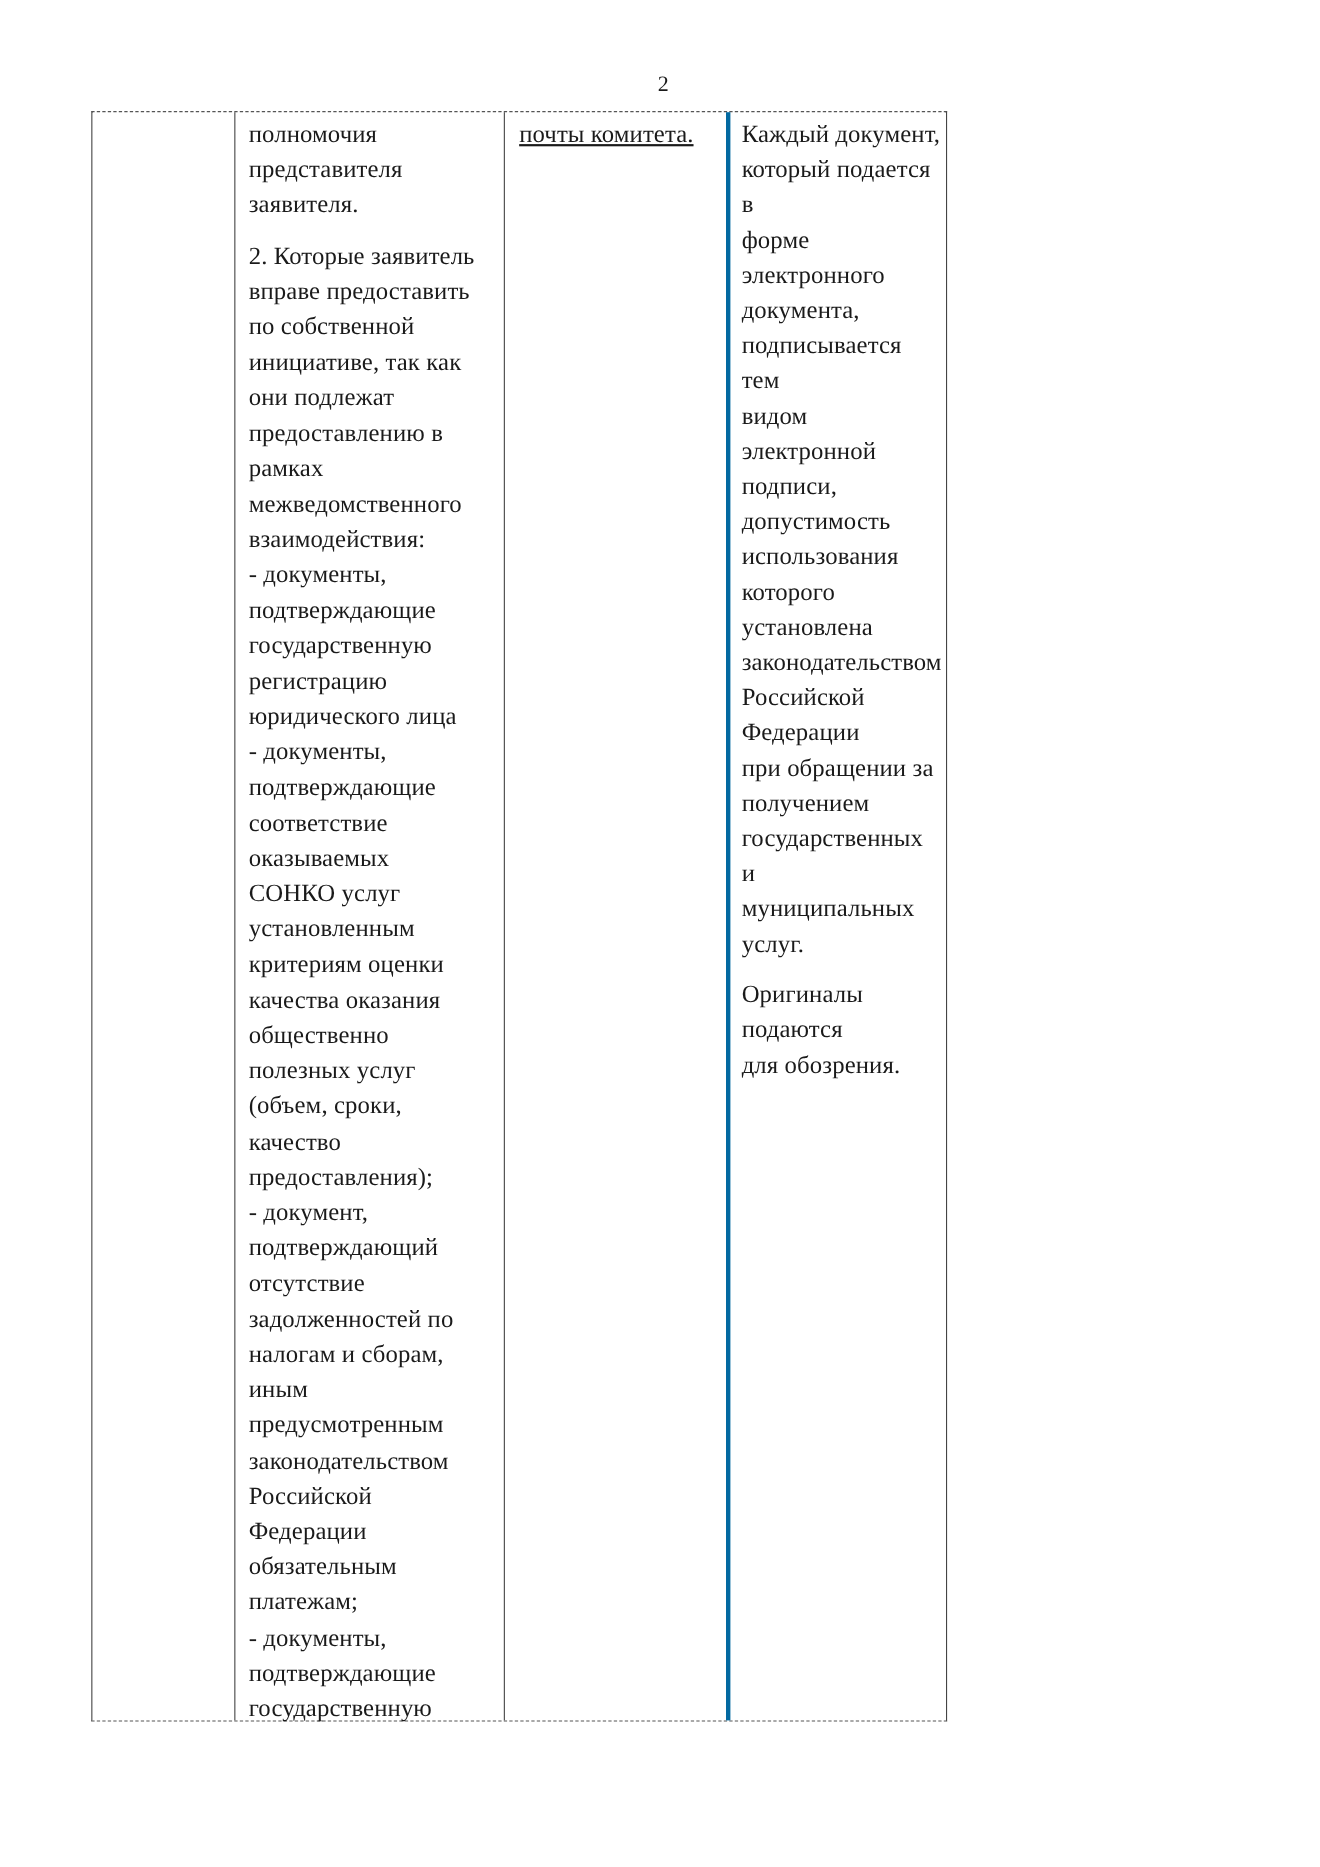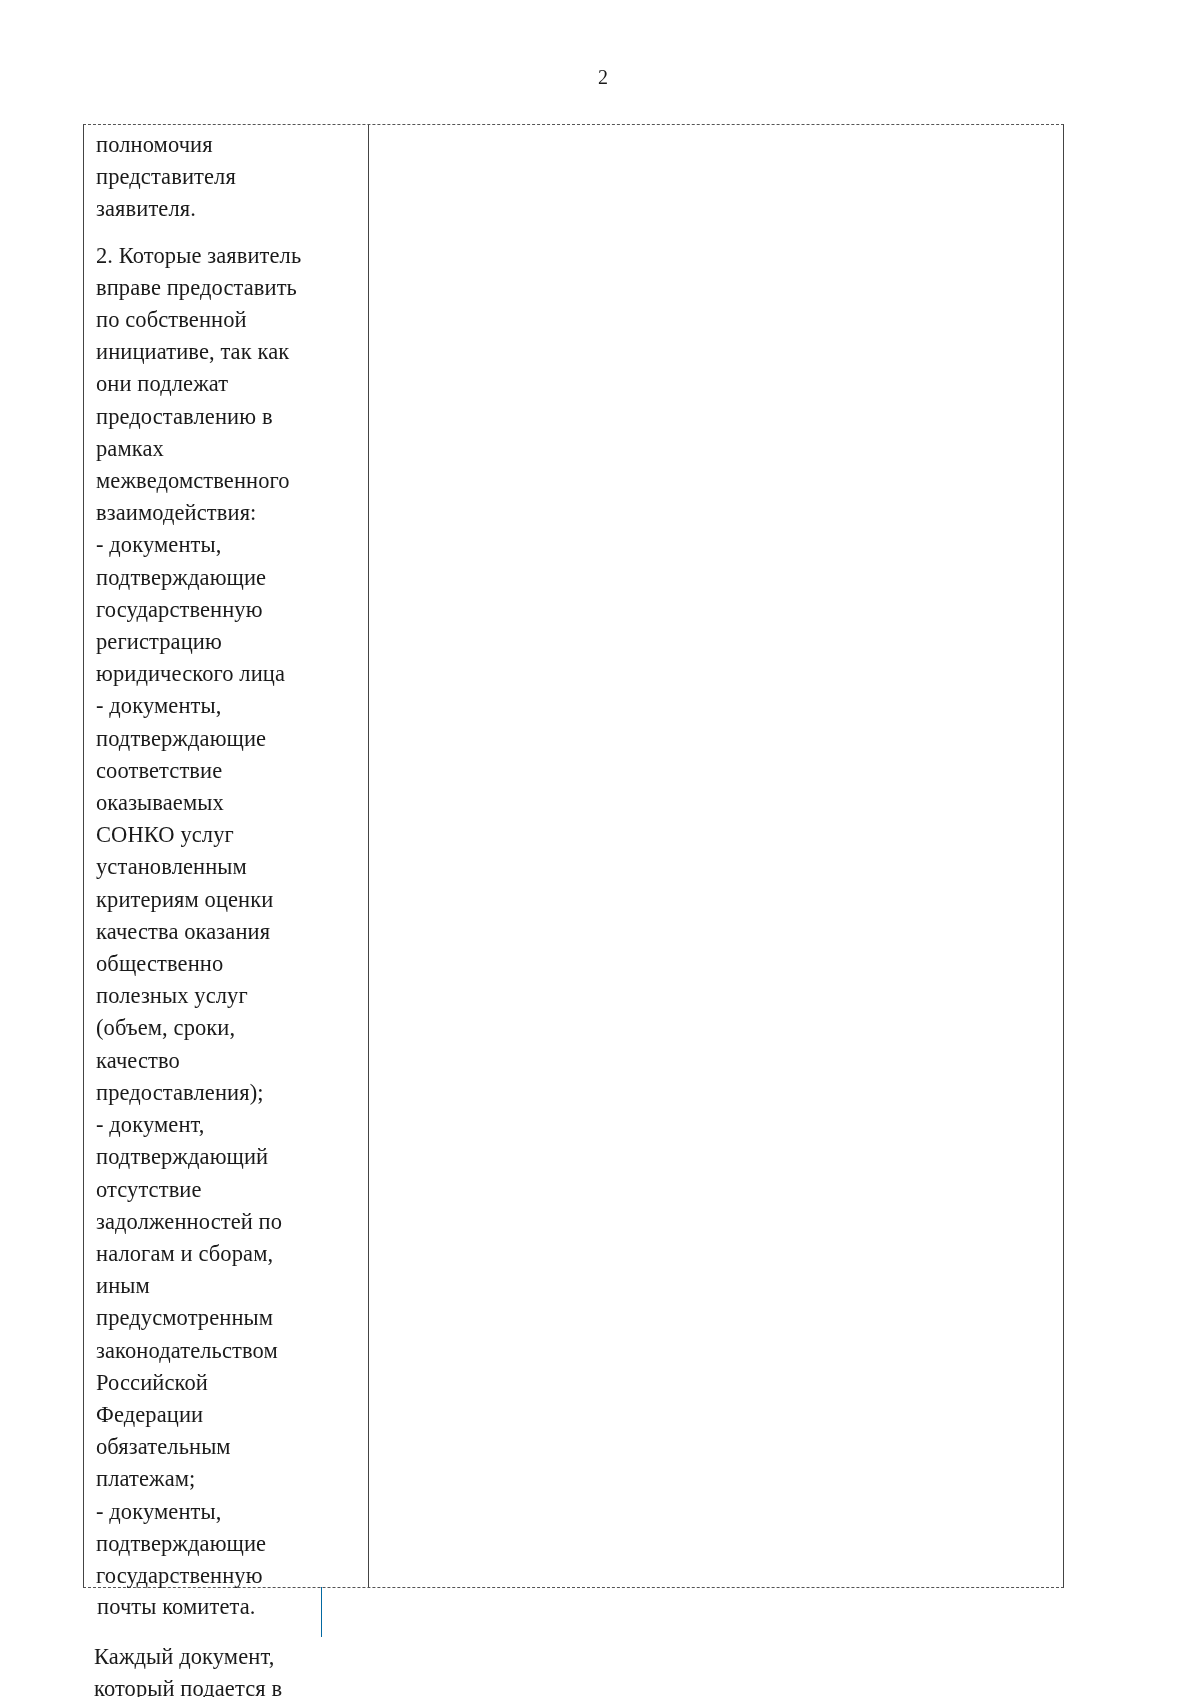--- a/index.html
+++ b/index.html
@@ -5,29 +5,29 @@
     html, body { margin: 0; padding: 0; background: #ffffff; }
     body {
       width: 1200px; height: 1697px; position: relative; overflow: hidden;
       font-family: "Liberation Serif", "DejaVu Serif", serif; color: #1a1a1a;
     }
     .page-number {
       position: absolute; top: 66px; left: 0; width: 1206px; text-align: center;
       font-size: 20px;
     }
     .doc-table {
-      position: absolute; left: 83px; top: 124px; width: 981px; height: 1464px;
+      position: absolute; left: 83px; top: 101px; width: 778px; height: 1464px;
       border-top: 1.5px dashed #555; border-bottom: 1.5px dashed #555;
       border-left: 1px solid #444; border-right: 1px solid #444;
-      box-sizing: border-box; display: flex; flex-direction: column;
+      box-sizing: border-box; display: flex;
     }
     .cell { box-sizing: border-box; height: 100%; position: relative; }
     .c1 { width: 153px; border-right: 1px solid #444; }
     .c2 { width: 285px; border-right: 1px solid #444; padding: 4px 6px 0 12px; }
-    .c3 { width: 238px; border-right: 1px solid #0369a1; padding: 4px 4px 0 13px; }
+    .c3 { width: 238px; border-right: 4px solid #0369a1; padding: 4px 4px 0 13px; text-decoration: underline; }
     .c4 { flex: 1; padding: 4px 4px 0 10px; }
     .para { font-size: 22.5px; line-height: 32px; margin: 0 0 14px 0; white-space: pre-line; letter-spacing: 0.1px; }
     .c2 .para { line-height: 32.2px; }
   </style>
 </head>
 <body>
 
 <div class="page-number">2</div>
 
 <div class="doc-table">
@@ -94,14 +94,16 @@
 видом электронной
 подписи, допустимость
 использования
 которого установлена
 законодательством
 Российской Федерации
 при обращении за
 получением
 государственных и
 муниципальных услуг.</p>
+    <p class="para">Оригиналы подаются
+для обозрения.</p>
   </div>
 </div>
 
 </body></html>

